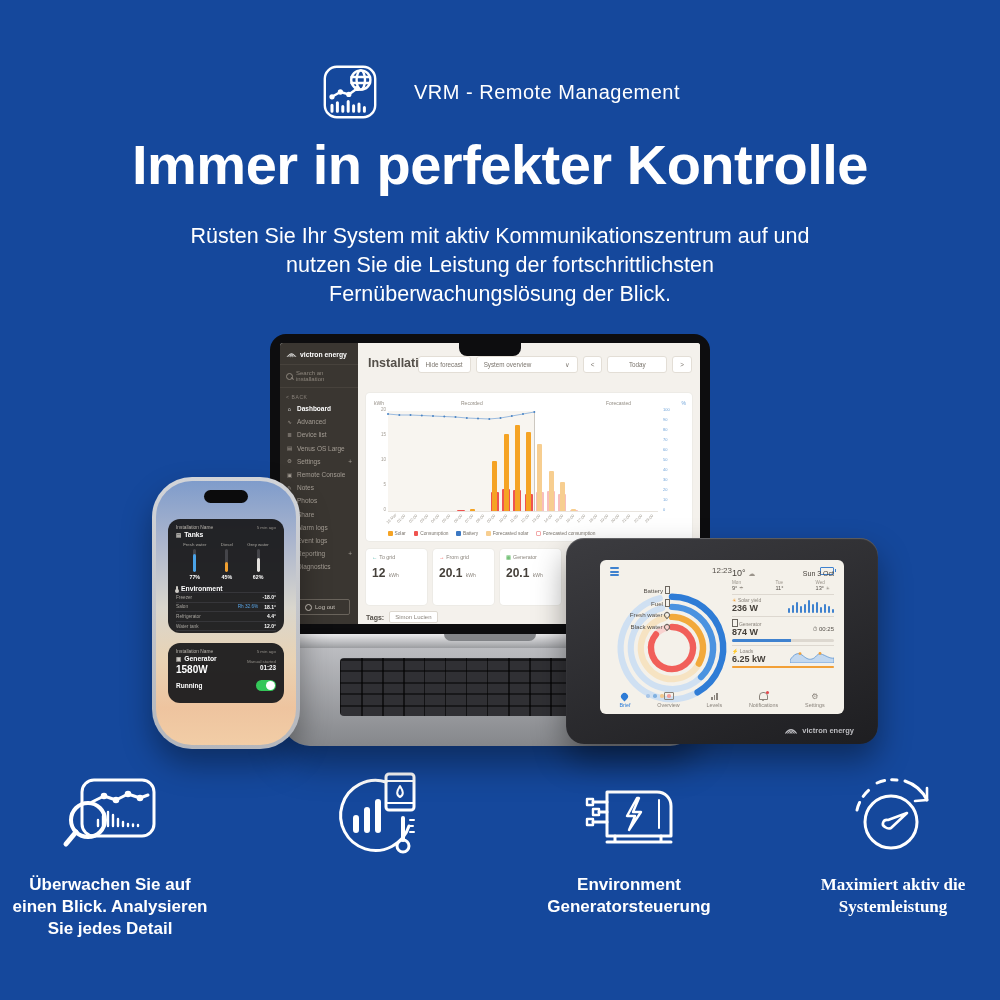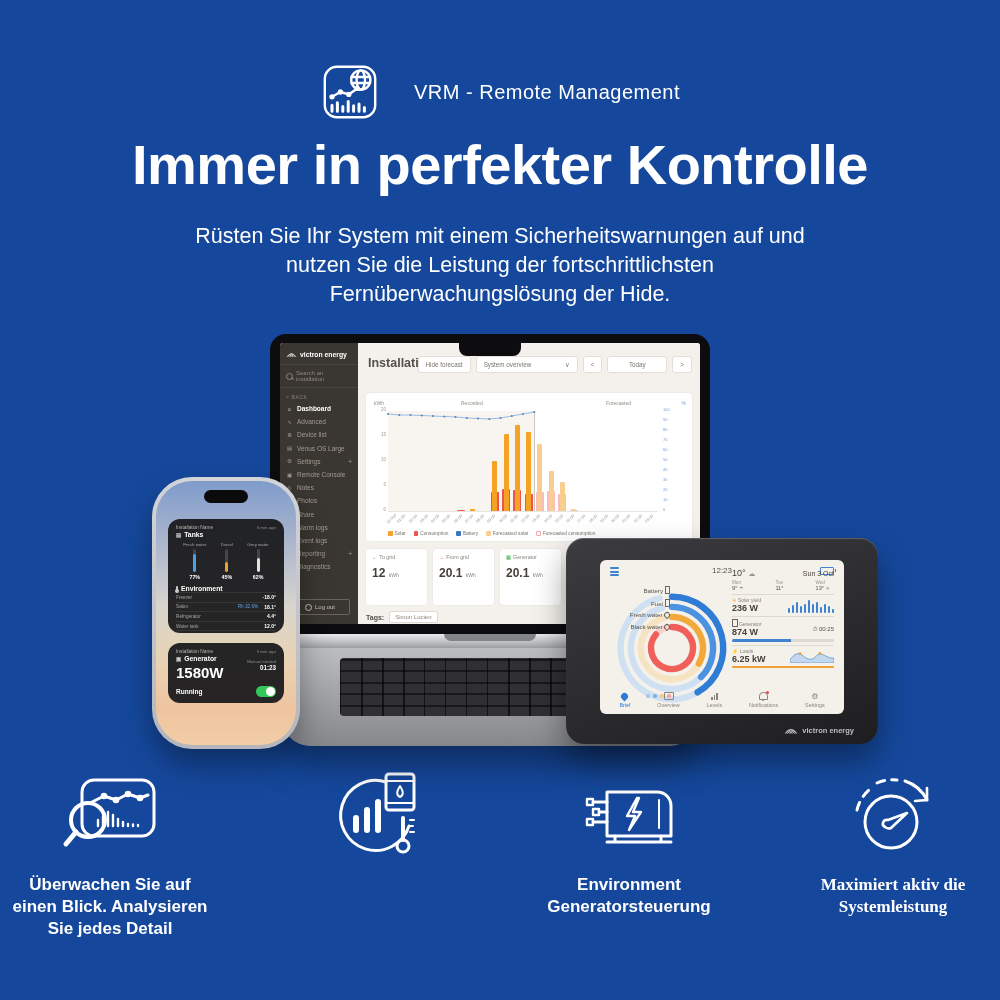--- a/index.html
+++ b/index.html
@@ -76,21 +76,21 @@
   .tank-fill{position:absolute;bottom:0;left:0;width:100%;border-radius:2px;}
   .tank-p{font-size:5.3px;color:#fff;font-weight:700;}
   .env-t{display:flex;align-items:center;gap:3px;font-size:6.8px;font-weight:700;color:#fff;margin-top:5px;}
   .thermo{width:2px;height:6px;background:#cfccc6;border-radius:1px;position:relative;}
   .thermo::after{content:"";position:absolute;left:-1px;bottom:-1px;width:4px;height:4px;border-radius:50%;background:#cfccc6;}
   .env-r{display:flex;align-items:center;border-top:1px solid #36363a;height:8.6px;font-size:4.7px;color:#a7a49e;margin-top:0;}
   .env-r:first-of-type{border-top:none;}
   .env-rh{margin-left:auto;color:#58a2e2;}
   .env-v{margin-left:6px;color:#fff;font-weight:700;font-size:5px;}
   .env-r.norh .env-v{margin-left:auto;}
-  .gen-pow{font-size:15px;font-weight:700;color:#fff;margin-top:2px;}
+  .gen-pow{font-size:10px;font-weight:700;color:#fff;margin-top:2px;}
   .gen-man{position:absolute;right:8px;top:16px;text-align:right;font-size:4.4px;color:#8f8c86;}
   .gen-tm{font-size:6.3px;color:#fff;font-weight:700;}
   .gen-foot{display:flex;justify-content:space-between;align-items:center;margin-top:5px;}
   .gen-run{font-size:6.5px;font-weight:700;color:#fff;}
   .tog{width:20px;height:11px;border-radius:6px;background:#34c759;position:relative;}
   .tog::after{content:"";position:absolute;right:1px;top:1px;width:9px;height:9px;border-radius:50%;background:#fff;}
 
   
   .gx{position:absolute;left:566px;top:538px;width:312px;height:206px;z-index:4;background:linear-gradient(160deg,#3c3c40,#1e1e21);border-radius:18px;box-shadow:0 16px 32px rgba(0,0,0,.4),inset 0 1px 1px rgba(255,255,255,.22);}
   .gx-screen{position:absolute;left:34px;top:22px;width:244px;height:154px;background:#f4f1ea;border-radius:6px;overflow:hidden;color:#55504a;}
@@ -155,23 +155,23 @@
       <circle cx="34" cy="50" r="2.4" fill="#fff"></circle>
       <circle cx="48" cy="54" r="2.4" fill="#fff"></circle>
       <circle cx="62" cy="44" r="2.4" fill="#fff"></circle>
     <path d="M20 82 V72 M29 82 V68 M38 82 V74 M47 82 V66 M56 82 V73 M65 82 V70 M74 82 V76" stroke-width="5"></path>
   </svg>
   <div class="vrm-title">VRM - Remote Management</div>
 </div>
 
 <h1 class="hero-title">Immer in perfekter Kontrolle</h1>
 <div class="hero-sub">
-  <div>Rüsten Sie Ihr System mit einem Sicherheitswarnungen auf und</div>
+  <div>Rüsten Sie Ihr System mit aktiv Kommunikationszentrum auf und</div>
   <div>nutzen Sie die Leistung der fortschrittlichsten</div>
-  <div>Fernüberwachungslösung der Hide.</div>
+  <div>Fernüberwachungslösung der Blick.</div>
 </div>
 
 <div class="laptop">
   <div class="lt-bezel">
     <div class="lt-screen">
       <div class="lt-notch"></div>
 
       <div class="sb">
         <div class="sb-brand">
           <svg width="11" height="8" viewBox="0 0 20 14" fill="none" stroke="#fff" stroke-width="1.6">

